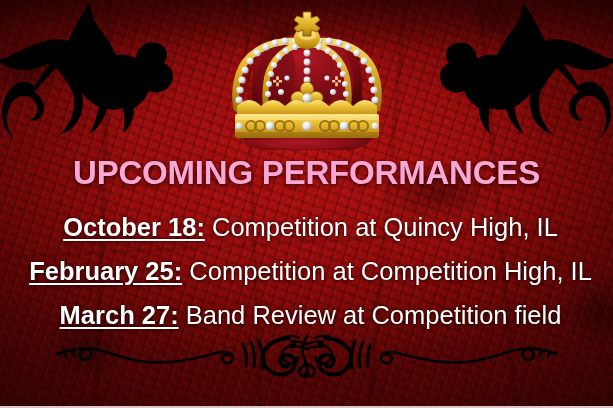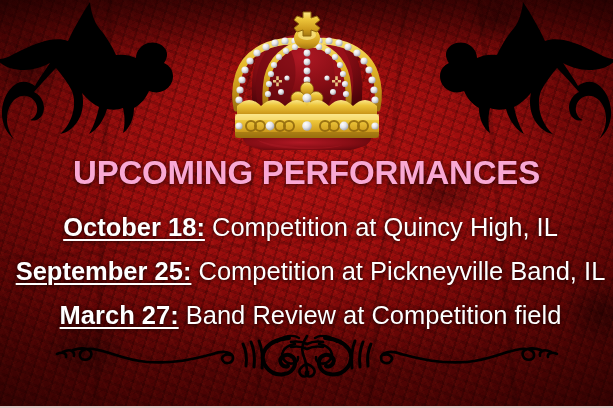--- a/index.html
+++ b/index.html
@@ -359,22 +359,22 @@
   </div>
 
   <div class="title">UPCOMING PERFORMANCES</div>
 
   <div class="lines">
     <div class="event-line">
       <span class="event-date">October 18:</span>
       <span class="event-desc">Competition at Quincy High, IL</span>
     </div>
     <div class="event-line">
-      <span class="event-date">September 25:</span>
-      <span class="event-desc">Competition at Pickneyville Band, IL</span>
+      <span class="event-date">February 25:</span>
+      <span class="event-desc">Competition at Competition High, IL</span>
     </div>
     <div class="event-line">
       <span class="event-date">March 27:</span>
       <span class="event-desc">Band Review at Competition field</span>
     </div>
   </div>
 
   <div class="flourish">
     <svg viewBox="0 0 560 52" xmlns="http://www.w3.org/2000/svg" aria-hidden="true">
       <g fill="none" stroke="#000000" stroke-width="2.6" stroke-linecap="round">

